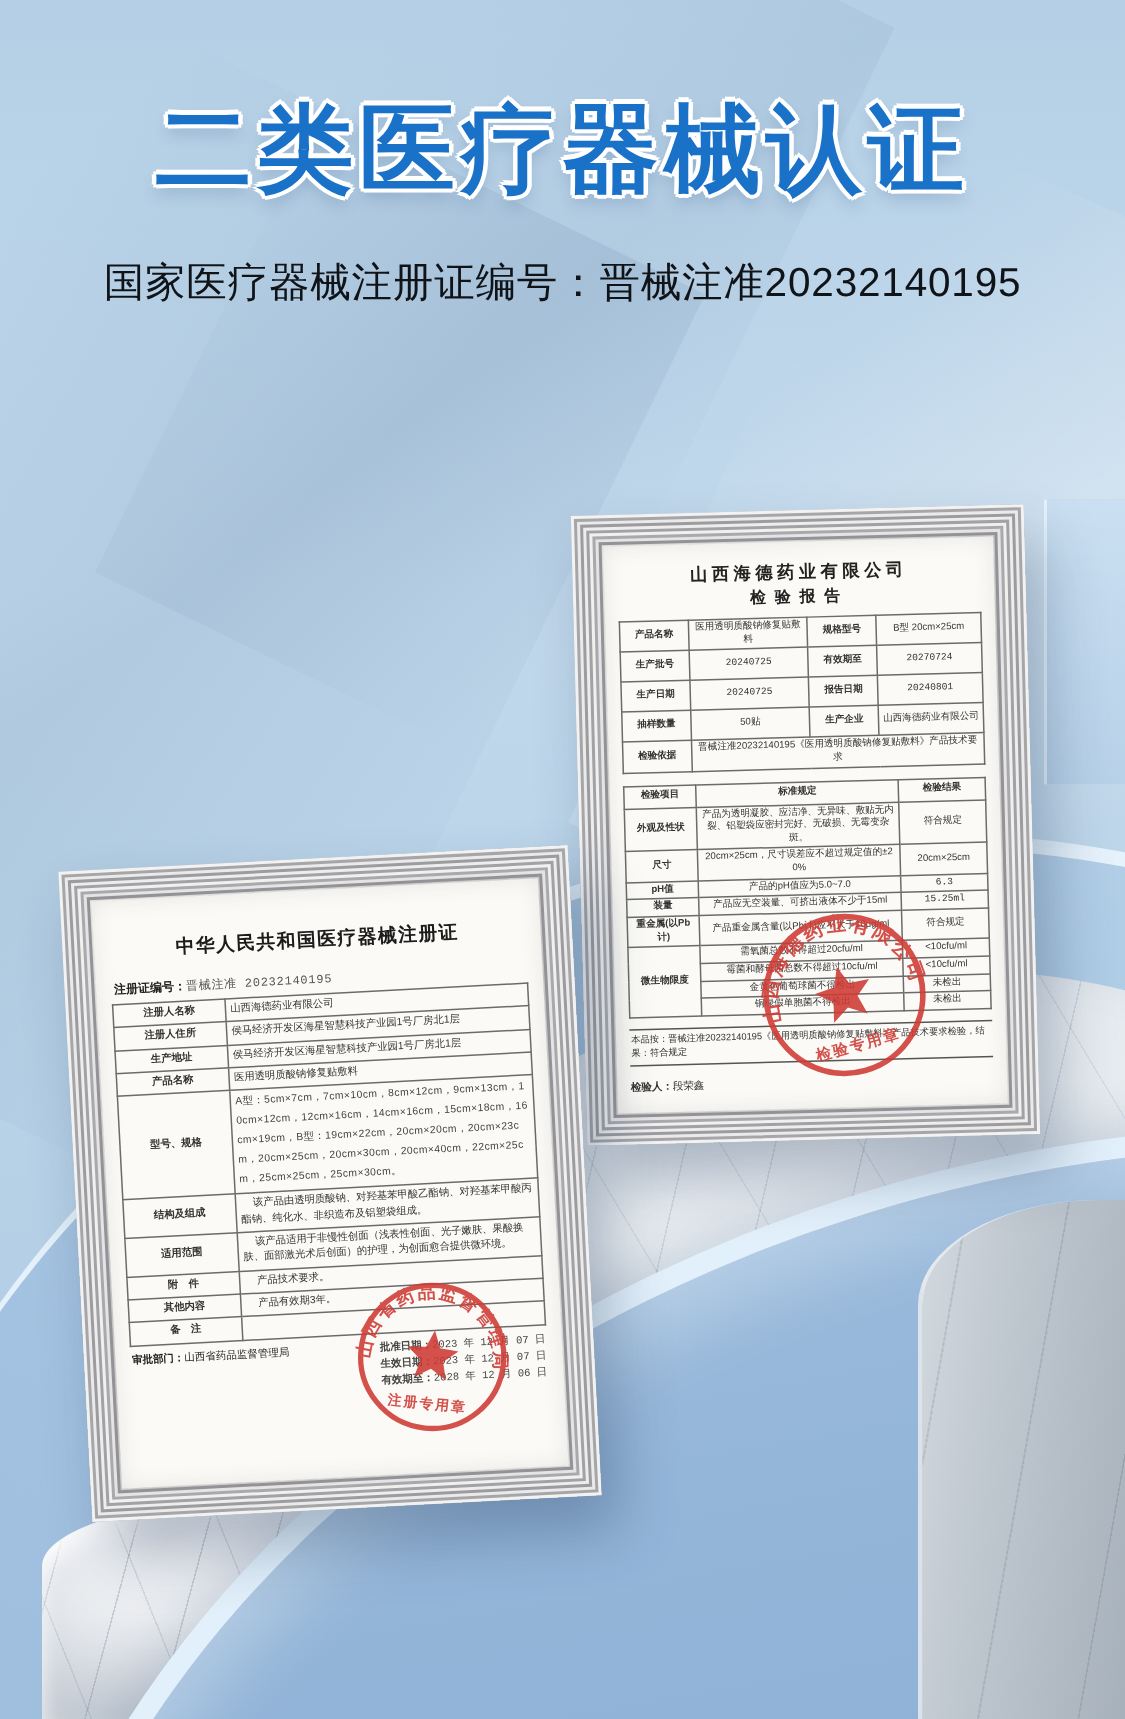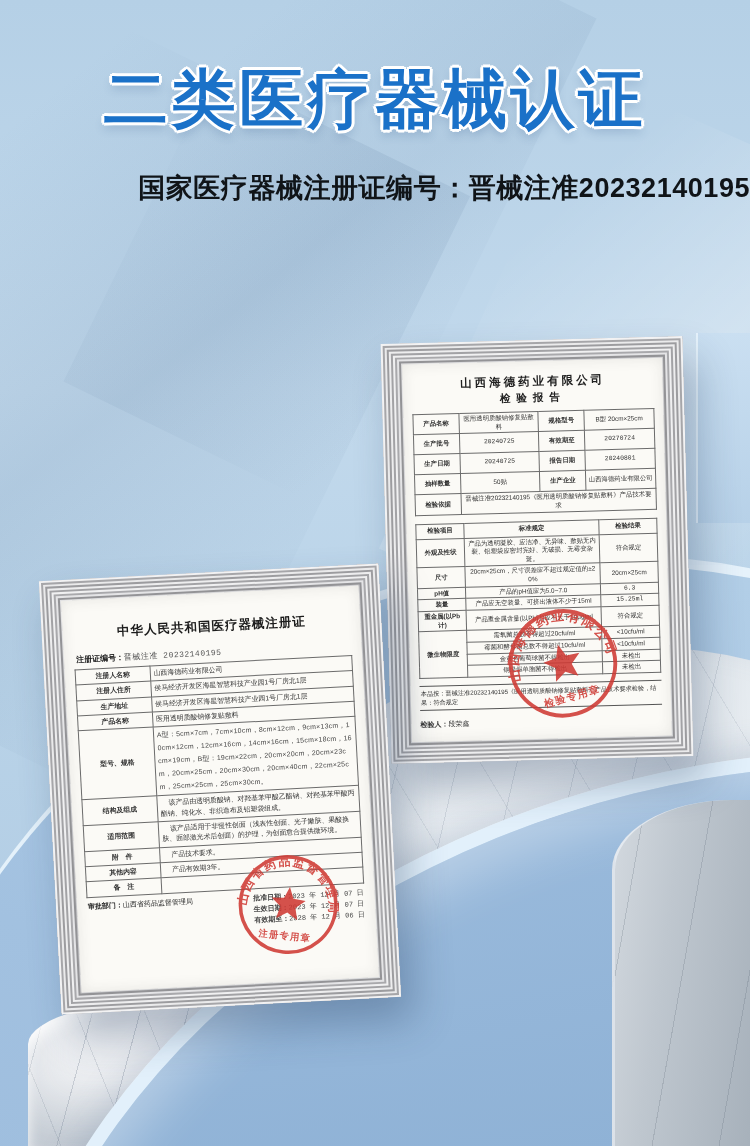--- a/index.html
+++ b/index.html
@@ -50,22 +50,22 @@
       background:linear-gradient(188deg,#9cbcdd 0%,#8fb2d6 35%,#84a7cf 75%,#7b9fc8 100%);
       border:14px solid #e2f0fb;
       box-shadow:inset 0 26px 48px rgba(255,255,255,.30), 0 -10px 30px rgba(70,100,140,.18);}
 
   
   .title{position:absolute;top:56px;left:0;width:100%;text-align:center;z-index:2;
       font-size:64px;font-weight:800;letter-spacing:.06em;color:#1a71c8;
       text-shadow:-3px 0 0 #fff,3px 0 0 #fff,0 -3px 0 #fff,0 3px 0 #fff,
                   -2px -2px 0 #fff,2px 2px 0 #fff,-2px 2px 0 #fff,2px -2px 0 #fff,
                   0 6px 10px rgba(40,80,130,.25);}
-  .subtitle{position:absolute;top:170px;left:0;width:100%;text-align:right;z-index:2;
-      font-size:27px;font-weight:700;color:#101418;letter-spacing:.02em;}
+  .subtitle{position:absolute;top:170px;left:0;width:100%;text-align:center;z-index:2;
+      font-size:27px;font-weight:400;color:#101418;letter-spacing:.02em;}
 
   
   .frame{position:absolute;padding:21px;
       background:linear-gradient(145deg,#e6e6e7 0%,#c3c3c6 45%,#d9dadc 100%);
       box-shadow:
         inset 0 0 0 2px #f2f2f3, inset 0 0 0 4px #a6a6a9, inset 0 0 0 6px #eaeaeb,
         inset 0 0 0 8px #9c9c9f, inset 0 0 0 10px #ededee, inset 0 0 0 12px #a2a2a5,
         inset 0 0 0 14px #f0f0f1, inset 0 0 0 16px #a9a9ac, inset 0 0 0 18px #e4e4e6,
         inset 0 0 0 20px #939396,
         12px 24px 40px rgba(30,55,90,.32);}

